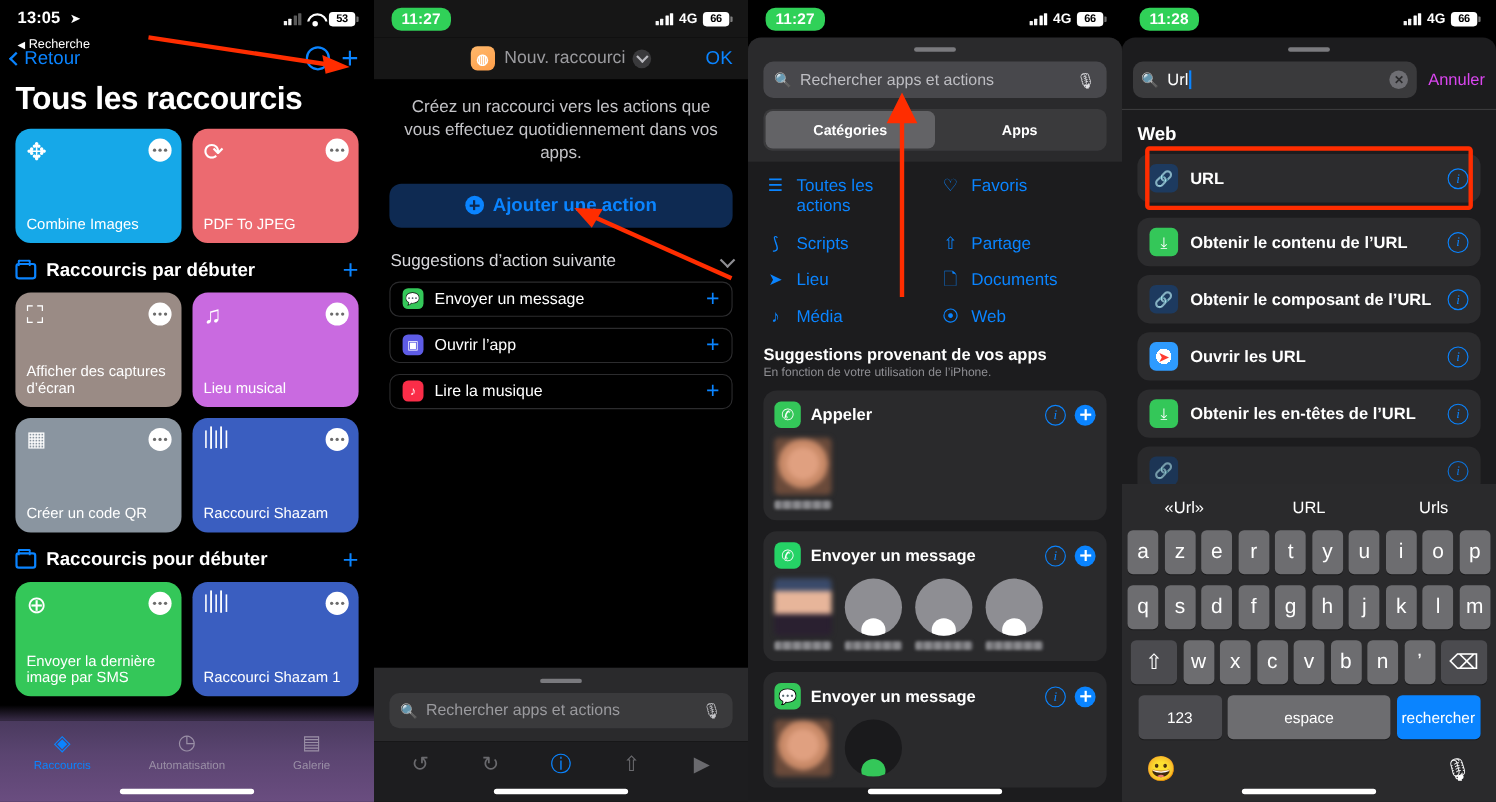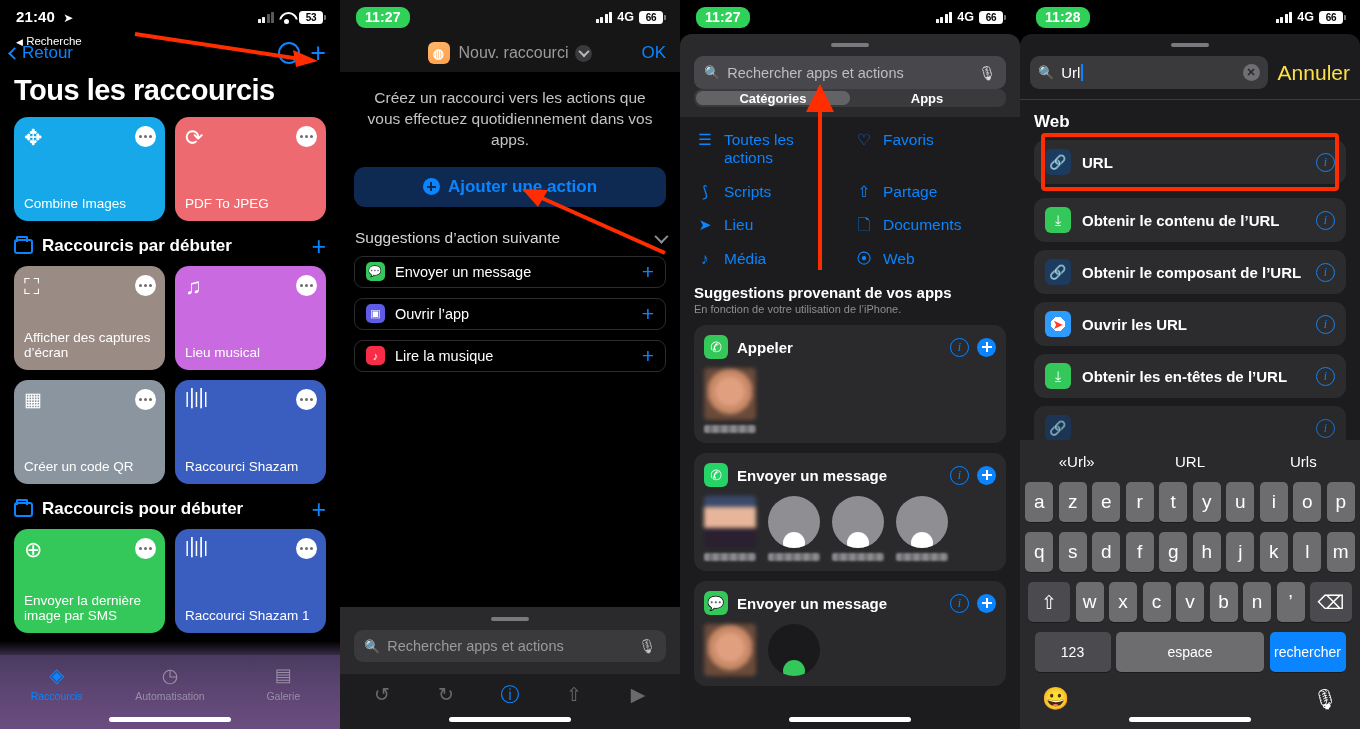--- a/index.html
+++ b/index.html
@@ -117,21 +117,21 @@
   .p2-toolbar { position:absolute; left:0; bottom:0; width:100%; height:55px;
      background:#1d1d1f; display:flex; align-items:center; padding:0 10px 14px; }
   .p2-toolbar .ti { flex:1; display:flex;align-items:center;justify-content:center;
      color:#6a6a6e; font-size:19px; }
   .p2-toolbar .ti.on { color:#0a84ff; }
 
   
   .sheet { position:absolute; left:0; top:34px; width:100%; bottom:0;
      background:#1c1c1e; border-radius:12px 12px 0 0; overflow:hidden; }
   .p3-top { background:#2a2a2c; padding: 9px 14px 10px; }
-  .seg { height:18px; border-radius:8px; background:#3a3a3c; display:flex; padding:2px; }
+  .seg { margin-top:10px; height:38px; border-radius:8px; background:#3a3a3c; display:flex; padding:2px; }
   .seg div { flex:1; display:flex;align-items:center;justify-content:center;
      font-size:13px;color:#fff;border-radius:6.5px;font-weight:600;}
   .seg div.on { background:#636366; }
   .cats { display:grid; grid-template-columns:1fr 1fr; padding: 14px 16px 4px;
      row-gap: 16px; column-gap: 10px; }
   .cat { display:flex; align-items:flex-start; gap:10px; color:#0a84ff; font-size:15.5px; line-height:1.15;}
   .cat .ci { width:18px; display:flex;justify-content:center; flex:0 0 18px; }
   .p3-sugg { padding: 12px 14px 0; }
   .p3-sugg h3 { font-size:15px; color:#fff; font-weight:700; }
   .p3-sugg p { font-size:11px; color:#8e8e93; margin-top:2px; }
@@ -165,21 +165,21 @@
       linear-gradient(180deg,#3a4a6a 0 22%, #e7b59a 22% 62%, #2a2030 62% 100%);}
 
   
   .p4-searchrow { display:flex; align-items:center; gap:10px; padding: 0 10px; }
   .p4-field { flex:1; height:33px; border-radius:9px; background:#3a3a3c; display:flex;
      align-items:center; padding:0 8px; gap:7px; }
   .p4-field .val { font-size:15px; color:#fff; flex:1; display:flex; align-items:center; }
   .caret { width:2px; height:17px; background:#0a84ff; margin-left:1px; }
   .clear-ic { width:17px;height:17px;border-radius:50%;background:#6e6e73;color:#2a2a2c;
      font-size:11px;display:flex;align-items:center;justify-content:center;font-weight:700;}
-  .p4-cancel { color:#fde047; font-size:21px; }
+  .p4-cancel { color:#d946ef; font-size:15px; }
   .p4-sep { height:1px; background:#3a3a3c; margin: 10px 0 0; }
   .p4-secthead { font-size:17px;font-weight:700;color:#fff; padding: 12px 14px 8px; }
   .res-row { margin: 0 14px 8px; height:44px; background:#2c2c2e; border-radius:11px;
      display:flex; align-items:center; padding: 0 11px; gap:11px; position:relative; }
   .res-row .ri { width:26px;height:26px;border-radius:6px;display:flex;align-items:center;
      justify-content:center;font-size:14px;}
   .res-row .rn { font-size:15px;color:#fff;font-weight:600; }
   .res-row .info-ic { margin-left:auto; }
   .hl-box { position:absolute; left:7px; right:7px; top:-7px; bottom:-7px;
      border:4px solid #ff2d00; border-radius:4px; pointer-events:none; }
@@ -205,21 +205,21 @@
   .arrow { position:absolute; pointer-events:none; }
 </style>
 </head>
 <body>
 
 <div class="screens">
 
   <div class="panel">
     <div class="statusbar">
       <div>
-        <span class="sb-time">21:40</span>
+        <span class="sb-time">13:05</span>
         <span class="sb-loc" style="color:#fff;font-size:12px">➤</span>
       </div>
       <div class="sb-right">
         <div class="sb-sig dim">
             <i></i>
             <i></i>
             <i></i>
             <i></i>
           </div>
         <div class="wifi"></div>

